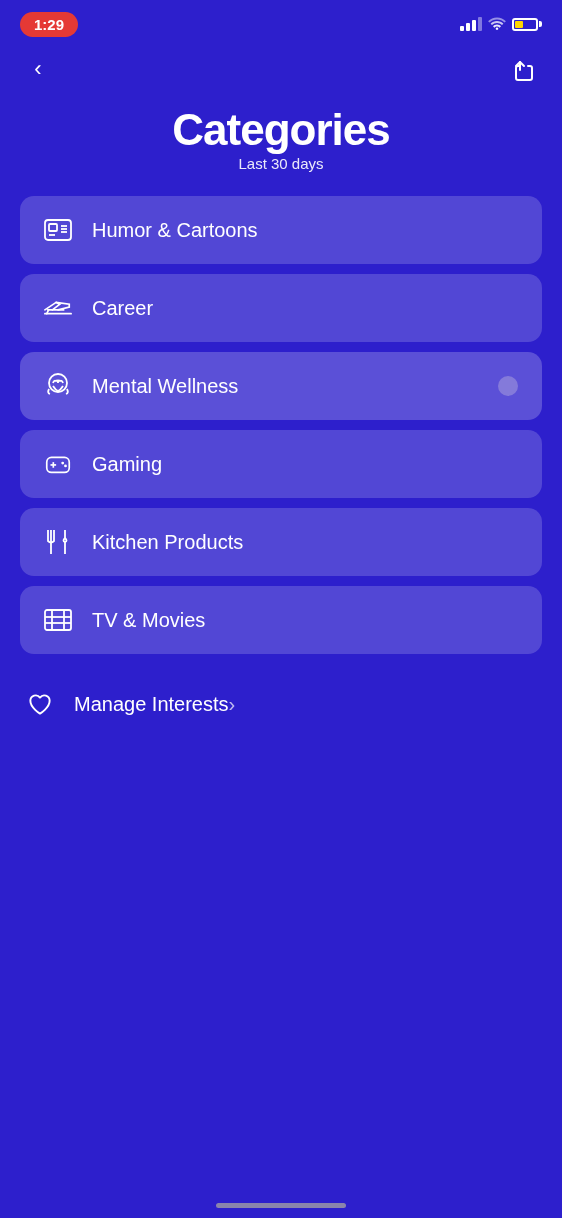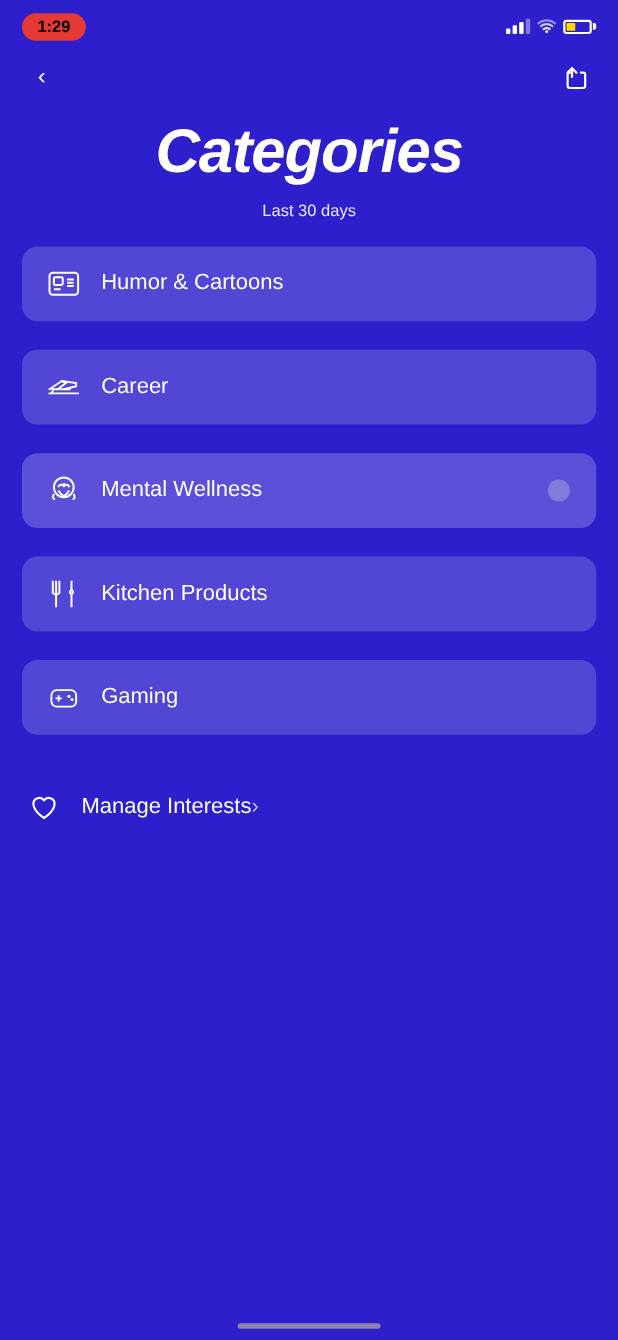--- a/index.html
+++ b/index.html
@@ -23,21 +23,21 @@
       padding: 12px 20px 8px 20px;
       height: 44px;
     }
 
     .time-pill {
       background: #E53935;
       border-radius: 20px;
       padding: 4px 14px;
       font-size: 15px;
       font-weight: 700;
-      color: #000000;
+      color: #ffffff;
     }
 
     .status-icons {
       display: flex;
       align-items: center;
       gap: 6px;
     }
 
     .signal-icon {
       display: flex;
@@ -126,46 +126,45 @@
       height: 24px;
     }
 
     
     .page-header {
       text-align: center;
       padding: 10px 20px 24px;
     }
 
     .page-title {
-      font-size: 56px;
-      font-style: italic;
+      font-size: 44px;
       font-weight: 700;
       letter-spacing: -1px;
       line-height: 1.1;
-      margin-bottom: 15px;
+      margin-bottom: 1px;
     }
 
     .page-subtitle {
       font-size: 15px;
       font-weight: 400;
       color: rgba(255,255,255,0.9);
     }
 
     
     .category-list {
       padding: 0 20px;
       display: flex;
       flex-direction: column;
       gap: 0;
     }
 
     .category-item {
       background: rgba(255,255,255,0.18);
       border-radius: 14px;
-      margin-bottom: 26px;
+      margin-bottom: 10px;
       padding: 18px 22px;
       display: flex;
       align-items: center;
       gap: 18px;
       cursor: pointer;
       position: relative;
     }
 
     .category-item.active-item {
       background: rgba(255,255,255,0.22);
@@ -326,44 +325,56 @@
         <path d="M6 18 Q4 22 7 23"></path>
         <path d="M24 18 Q26 22 23 23"></path>
       </svg>
     </div>
     <span class="category-label">Mental Wellness</span>
     <div class="touch-indicator"></div>
   </div>
 
   <div class="category-item">
     <div class="category-icon">
+      <svg viewBox="0 0 32 24">
+        <rect x="4" y="5" width="24" height="16" rx="5"></rect>
+        <line x1="11" y1="10" x2="11" y2="16"></line>
+        <line x1="8" y1="13" x2="14" y2="13"></line>
+        <circle cx="21" cy="11" r="1.5" fill="white" stroke="none"></circle>
+        <circle cx="24" cy="14" r="1.5" fill="white" stroke="none"></circle>
+      </svg>
+    </div>
+    <span class="category-label">Gaming</span>
+  </div>
+
+  <div class="category-item">
+    <div class="category-icon">
       <svg viewBox="0 0 30 30">
         <line x1="8" y1="3" x2="8" y2="27"></line>
         <path d="M5 3 L5 14 Q8 17 11 14 L11 3"></path>
         <line x1="22" y1="3" x2="22" y2="11"></line>
         <path d="M22 11 Q19 14 22 15 Q25 14 22 11"></path>
         <line x1="22" y1="15" x2="22" y2="27"></line>
       </svg>
     </div>
     <span class="category-label">Kitchen Products</span>
   </div>
 
   <div class="category-item">
     <div class="category-icon">
-      <svg viewBox="0 0 32 24">
-        <rect x="4" y="5" width="24" height="16" rx="5"></rect>
-        <line x1="11" y1="10" x2="11" y2="16"></line>
-        <line x1="8" y1="13" x2="14" y2="13"></line>
-        <circle cx="21" cy="11" r="1.5" fill="white" stroke="none"></circle>
-        <circle cx="24" cy="14" r="1.5" fill="white" stroke="none"></circle>
-      </svg>
-    </div>
-    <span class="category-label">Gaming</span>
-  </div>
-
+      <svg viewBox="0 0 30 30">
+        <rect x="2" y="5" width="26" height="20" rx="2"></rect>
+        <line x1="2" y1="12" x2="28" y2="12"></line>
+        <line x1="2" y1="18" x2="28" y2="18"></line>
+        <line x1="9" y1="5" x2="9" y2="25"></line>
+        <line x1="21" y1="5" x2="21" y2="25"></line>
+      </svg>
+    </div>
+    <span class="category-label">TV &amp; Movies</span>
+  </div>
 
 </div>
 
 <div class="manage-interests">
   <div class="manage-left">
     <div class="category-icon">
       <svg width="28" height="28" viewBox="0 0 28 28" fill="none" stroke="white" stroke-width="2" stroke-linecap="round" stroke-linejoin="round">
         <path d="M14 23s-9-5.5-9-12a5 5 0 0 1 9-3 5 5 0 0 1 9 3c0 6.5-9 12-9 12z"></path>
       </svg>
     </div>

